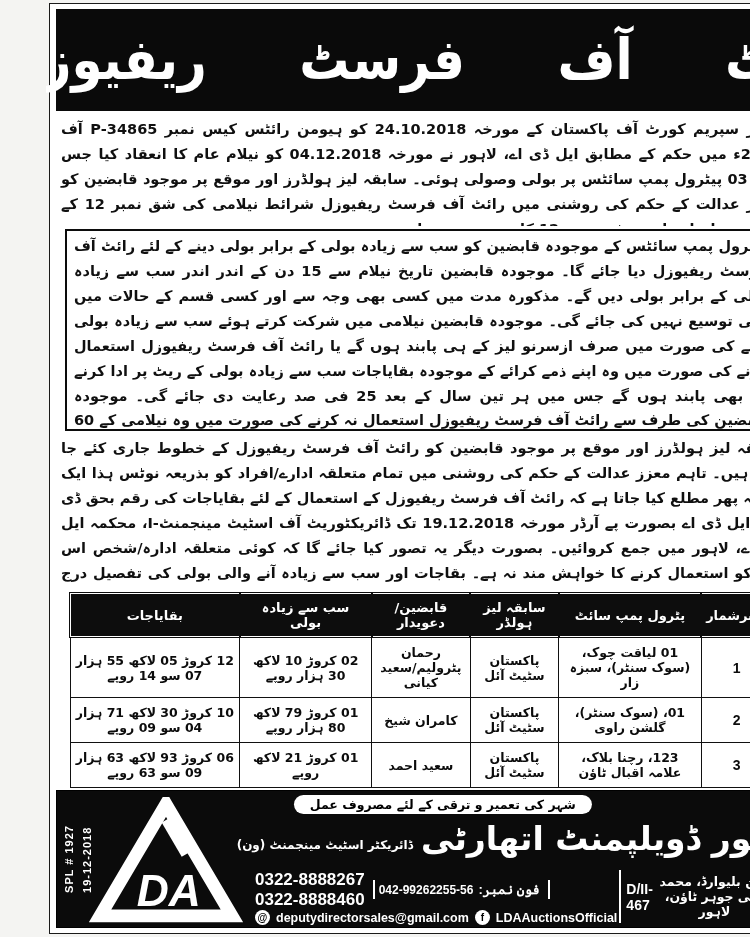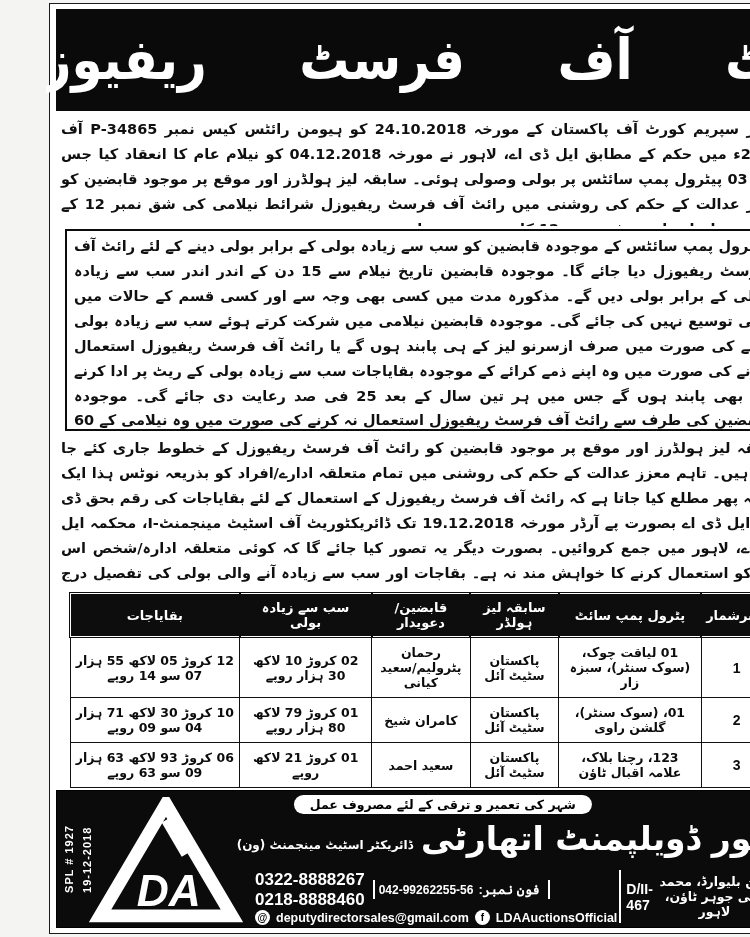--- a/index.html
+++ b/index.html
@@ -241,21 +241,21 @@
     <div class="brand-line">
       <span class="authority">لاہور ڈویلپمنٹ اتھارٹی</span>
       <span class="department">ڈائریکٹر اسٹیٹ مینجمنٹ (ون)</span>
     </div>
 
     <div class="contact-area">
       <div class="contact-left">
         <div class="row-top">
           <div class="mobiles">
             <span>0322-8888267</span>
-            <span>0218-8888460</span>
+            <span>0322-8888460</span>
           </div>
           <div class="landline-wrap">
             <span class="phone-label">فون نمبر:</span>
             <span class="landline">042-99262255-56</span>
           </div>
         </div>
         <div class="row-bottom">
           <span class="chip-icon">@</span>
           <span>deputydirectorsales@gmail.com</span>
           <span class="chip-icon">f</span>

